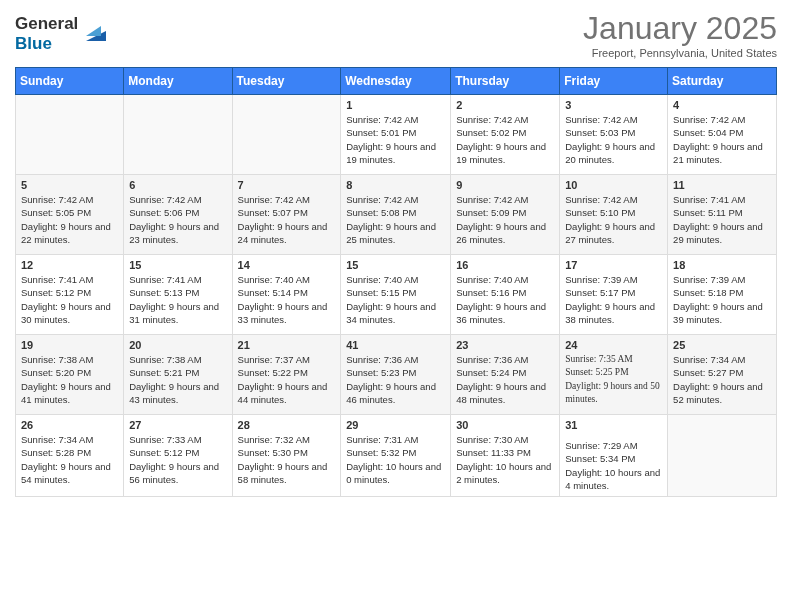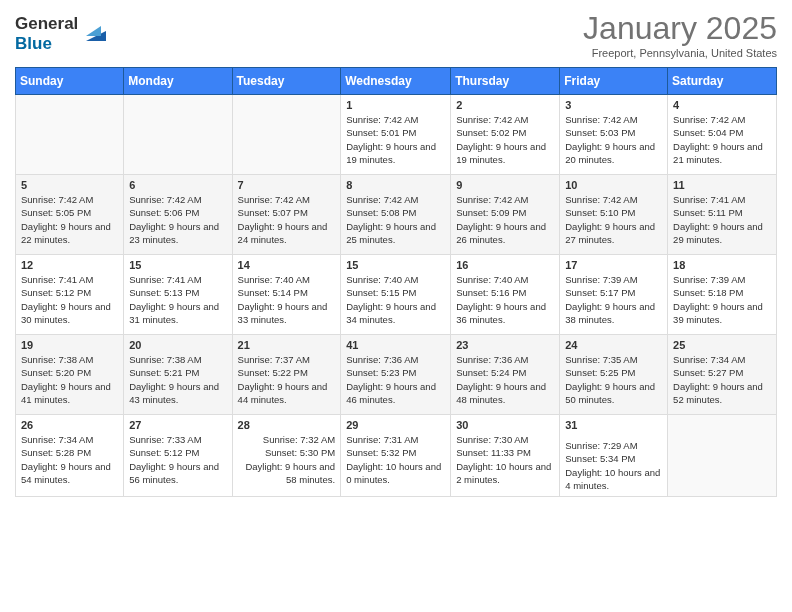--- a/index.html
+++ b/index.html
@@ -260,21 +260,21 @@
 Daylight: 9 hours and 46 minutes.</div>
           </td>
           <td>
             <div class="day-number">23</div>
             <div class="day-info" style="white-space: pre-line;">Sunrise: 7:36 AM
 Sunset: 5:24 PM
 Daylight: 9 hours and 48 minutes.</div>
           </td>
           <td>
             <div class="day-number">24</div>
-            <div class="day-info" style="white-space: pre-line;">Sunrise: 7:35 AM
+            <div class="day-info" style="white-space: pre-line; font-family: Liberation Serif, serif;">Sunrise: 7:35 AM
 Sunset: 5:25 PM
 Daylight: 9 hours and 50 minutes.</div>
           </td>
           <td>
             <div class="day-number">25</div>
             <div class="day-info" style="white-space: pre-line;">Sunrise: 7:34 AM
 Sunset: 5:27 PM
 Daylight: 9 hours and 52 minutes.</div>
           </td>
         </tr>
@@ -286,21 +286,21 @@
 Daylight: 9 hours and 54 minutes.</div>
           </td>
           <td>
             <div class="day-number">27</div>
             <div class="day-info" style="white-space: pre-line;">Sunrise: 7:33 AM
 Sunset: 5:12 PM
 Daylight: 9 hours and 56 minutes.</div>
           </td>
           <td>
             <div class="day-number">28</div>
-            <div class="day-info" style="white-space: pre-line; text-align: right;">Sunrise: 7:32 AM
+            <div class="day-info" style="white-space: pre-line;">Sunrise: 7:32 AM
 Sunset: 5:30 PM
 Daylight: 9 hours and 58 minutes.</div>
           </td>
           <td>
             <div class="day-number">29</div>
             <div class="day-info" style="white-space: pre-line;">Sunrise: 7:31 AM
 Sunset: 5:32 PM
 Daylight: 10 hours and 0 minutes.</div>
           </td>
           <td>

